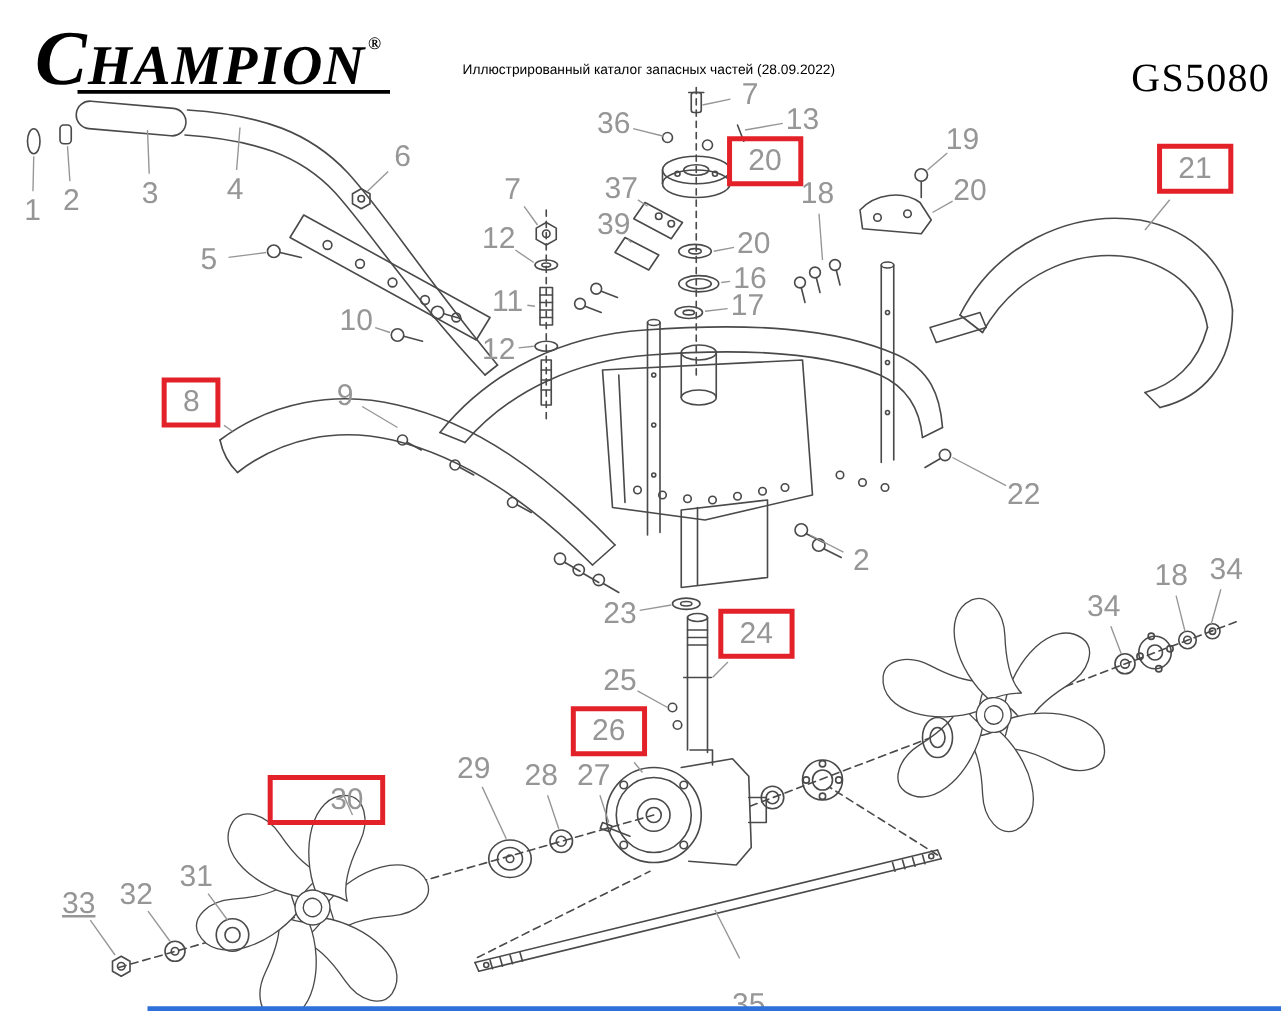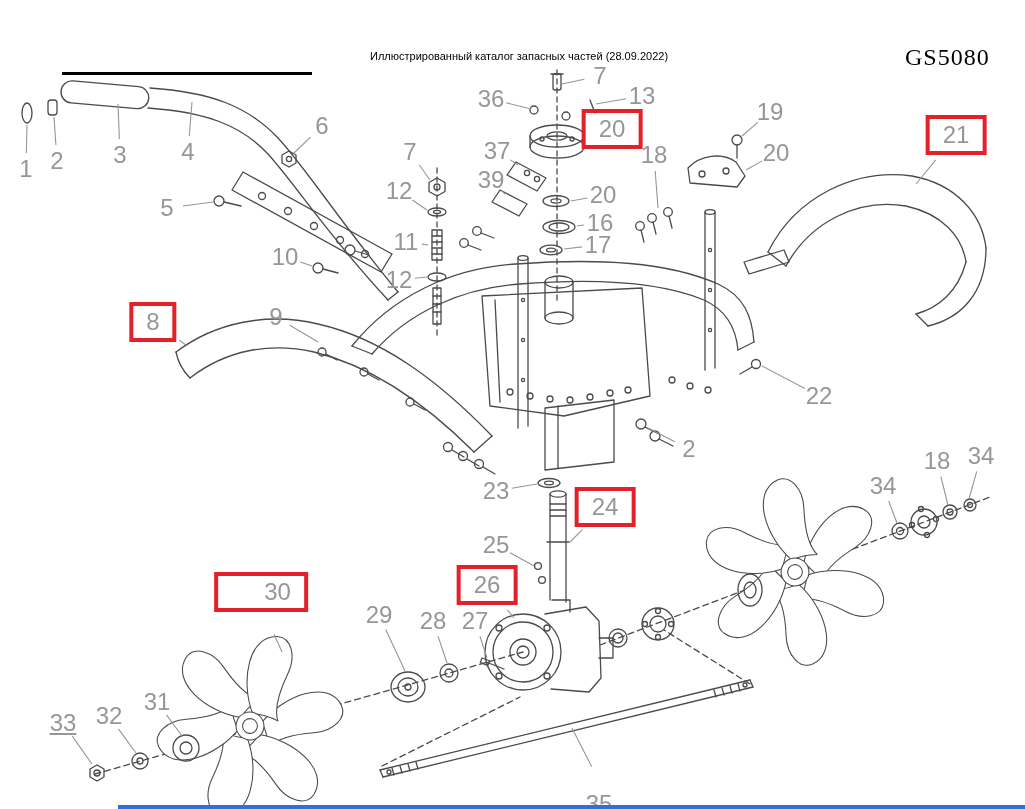--- a/index.html
+++ b/index.html
@@ -24,21 +24,21 @@
   .brand::first-letter{font-size:62px;}
   .brand .reg{font-size:14px;vertical-align:28px;font-style:normal;margin-left:2px;}
   .brand-underline{
     position:absolute;left:62px;top:72px;width:250px;height:3px;background:#000;
   }
   .doc-title{
     position:absolute;left:370px;top:50px;font-size:11px;color:#000;
     font-family:"Liberation Sans",sans-serif;
   }
   .model{
-    position:absolute;left:905px;top:44px;font-size:24px;color:#000;
+    position:absolute;left:905px;top:44px;font-size:32px;color:#000;
     font-family:"Liberation Serif",serif;letter-spacing:1px;
   }
 
   
   .art{position:absolute;left:0;top:0;}
   .leaders{position:absolute;left:0;top:0;pointer-events:none;}
   .leaders line{stroke:var(--label-color);stroke-width:1.1;}
   .labels-layer{position:absolute;inset:0;}
   .part-label{
     position:absolute;transform:translate(-50%,-50%);
@@ -53,20 +53,21 @@
   .bottom-rule{
     position:absolute;left:118px;right:0;bottom:0;height:4px;
     background:var(--rule-color);
   }
 </style>
 </head>
 <body>
 
 <div class="page">
 
+  <div class="brand"><span>CHAMPION</span><span class="reg">®</span></div>
   <div class="brand-underline"></div>
   <div class="doc-title">Иллюстрированный каталог запасных частей (28.09.2022)</div>
   <div class="model">GS5080</div>
 
   <svg class="art" viewBox="0 0 1025 809" width="1025" height="809" aria-hidden="true">
     <defs>
       <path id="blade" d="M 12,-9 C 26,-50 70,-86 96,-62 C 108,-50 98,-29 76,-19 C 56,-10 36,3 30,17 C 25,5 19,-3 12,-9 Z" fill="#ffffff"></path>
       <g id="rotor">
         <use href="#blade"></use>
         <use href="#blade" transform="rotate(60)"></use>
@@ -370,21 +371,21 @@
       <div class="part-label" style="left: 496px; top: 491px;">23</div>
       <div class="part-label hl" style="left: 605px; top: 507px;">24</div>
       <div class="part-label" style="left: 883px; top: 486px;">34</div>
       <div class="part-label" style="left: 937px; top: 461px;">18</div>
       <div class="part-label" style="left: 981px; top: 456px;">34</div>
       <div class="part-label" style="left: 496px; top: 545px;">25</div>
       <div class="part-label hl" style="left: 487px; top: 585px;">26</div>
       <div class="part-label" style="left: 475px; top: 621px;">27</div>
       <div class="part-label" style="left: 433px; top: 621px;">28</div>
       <div class="part-label" style="left: 379px; top: 615px;">29</div>
-      <div class="part-label hl" style="left: 261px; top: 592px; padding-left: 46px;">30</div>
+      <div class="part-label hl" style="left: 261px; top: 640px; padding-left: 46px;">30</div>
       <div class="part-label" style="left: 157px; top: 702px;">31</div>
       <div class="part-label" style="left: 109px; top: 716px;">32</div>
       <div class="part-label" style="left: 63px; top: 723px; text-decoration: underline;">33</div>
       <div class="part-label" style="left: 599px; top: 781px; margin-top: 23px;">35</div>
     </div>
 
   <div class="bottom-rule"></div>
 </div>
 
 </body></html>

